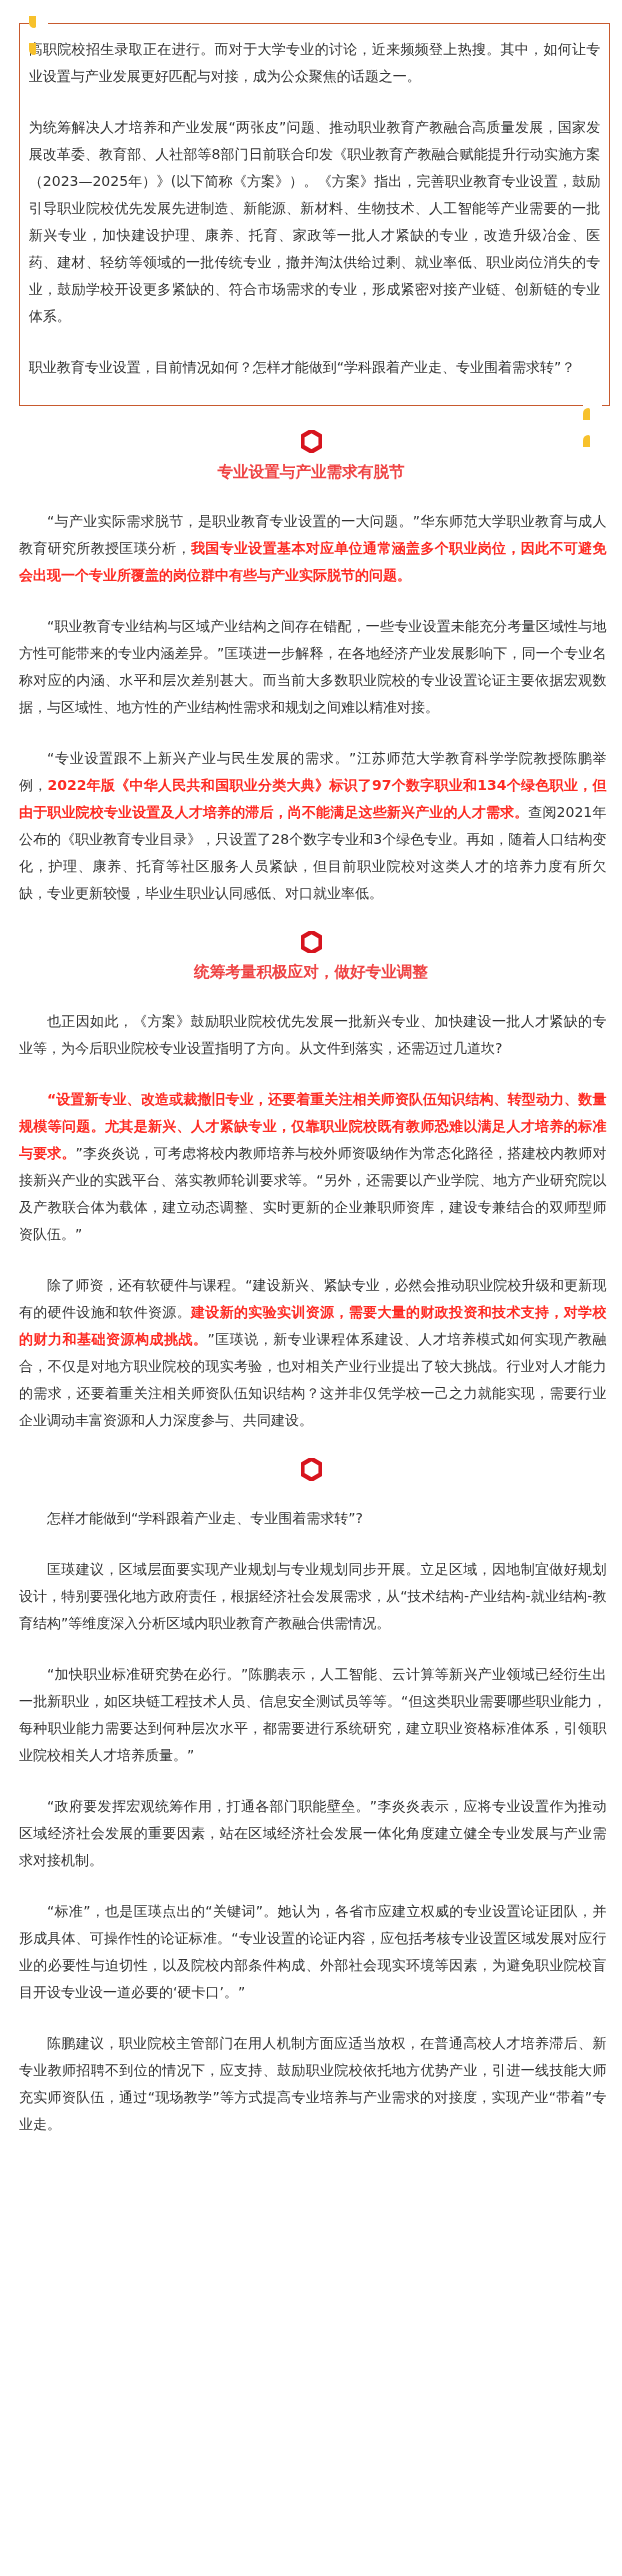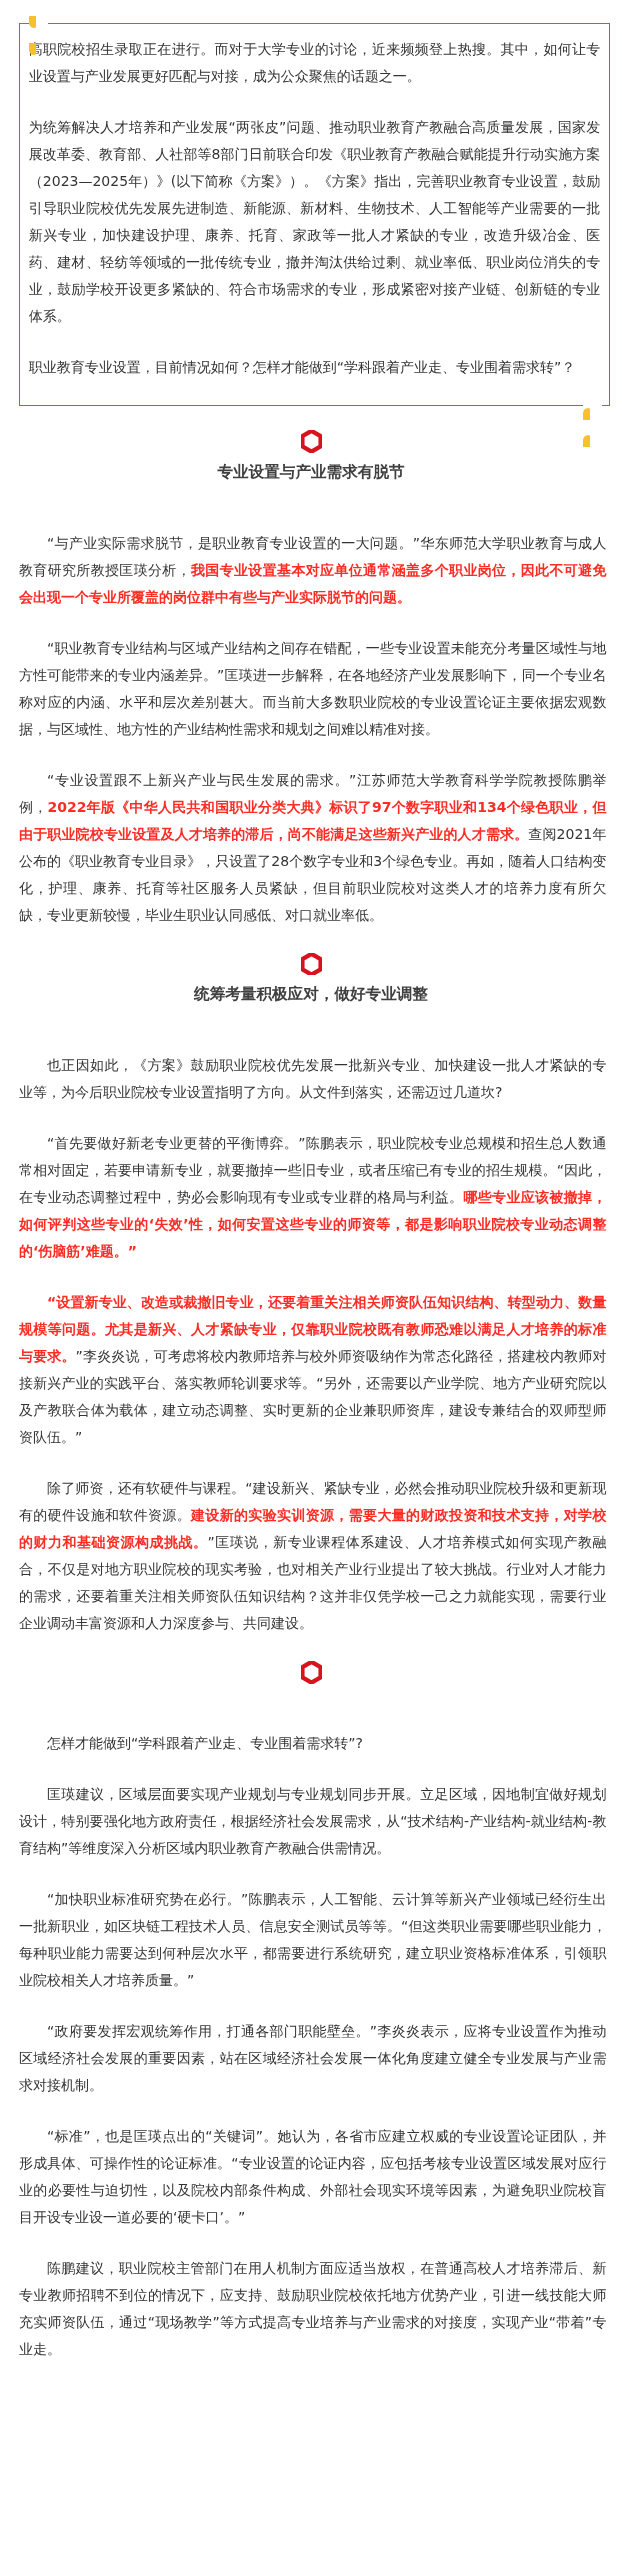--- a/index.html
+++ b/index.html
@@ -21,24 +21,24 @@
     width: 19px; height: 14px; background: #fff;
   }
   .quote-close {
     position: absolute; right: 7px; bottom: -10.4px;
     width: 19px; height: 14px; background: #fff;
   }
   .qmark { display:inline-block; width:7px; height:12px; background:#f7c12c; margin-right:2.6px; border-radius: 0 0 1.7px 5.2px; }
   .quote-close .qmark { border-radius: 5.2px 1.7px 0 0; }
   .section-head { text-align: center; margin-top: 24px; }
   .hex-wrap { display: flex; justify-content: center; margin-bottom: 7px; }
-  .section-title { font-weight: bold; font-size: 15.6px; color: #404040; margin: 0; line-height: 24px; }
+  .section-title { font-weight: bold; font-size: 15.6px; color: #ef4444; margin: 0; line-height: 24px; }
   .content { padding: 0 15.6px 0 19px; font-size: 14px; line-height: 27px; color: #333; }
   .content p { margin: 24px 0 0 0; text-indent: 2em; text-align: justify; }
-  .content p.first { margin-top: 46px; }
+  .content p.first { margin-top: 24px; }
   .hl { color: #fe2c24; font-weight: bold; }
 </style>
 </head>
 <body>
 
 <div class="page">
   <div class="intro-box">
     <span class="quote-open"><span class="qmark"></span><span class="qmark"></span></span>
     <p>高职院校招生录取正在进行。而对于大学专业的讨论，近来频频登上热搜。其中，如何让专业设置与产业发展更好匹配与对接，成为公众聚焦的话题之一。</p>
     <p>为统筹解决人才培养和产业发展“两张皮”问题、推动职业教育产教融合高质量发展，国家发展改革委、教育部、人社部等8部门日前联合印发《职业教育产教融合赋能提升行动实施方案（2023—2025年）》(以下简称《方案》）。《方案》指出，完善职业教育专业设置，鼓励引导职业院校优先发展先进制造、新能源、新材料、生物技术、人工智能等产业需要的一批新兴专业，加快建设护理、康养、托育、家政等一批人才紧缺的专业，改造升级冶金、医药、建材、轻纺等领域的一批传统专业，撤并淘汰供给过剩、就业率低、职业岗位消失的专业，鼓励学校开设更多紧缺的、符合市场需求的专业，形成紧密对接产业链、创新链的专业体系。</p>
@@ -63,21 +63,20 @@
       <div class="section-head">
         <div class="hex-wrap">
           <svg width="21" height="22.5" viewBox="0 0 24 26">
             <polygon points="12,1 22.5,7 22.5,19 12,25 1.5,19 1.5,7" fill="none" stroke="#d7141e" stroke-width="5" stroke-linejoin="round"></polygon>
           </svg>
         </div>
         <h2 class="section-title">统筹考量积极应对，做好专业调整</h2>
       </div>
       <div class="content">
         <p class="first"><span>也正因如此，《方案》鼓励职业院校优先发展一批新兴专业、加快建设一批人才紧缺的专业等，为今后职业院校专业设置指明了方向。从文件到落实，还需迈过几道坎?</span></p>
-        <p><span>“首先要做好新老专业更替的平衡博弈。”陈鹏表示，职业院校专业总规模和招生总人数通常相对固定，若要申请新专业，就要撤掉一些旧专业，或者压缩已有专业的招生规模。“因此，在专业动态调整过程中，势必会影响现有专业或专业群的格局与利益。</span><span class="hl">哪些专业应该被撤掉，如何评判这些专业的‘失效’性，如何安置这些专业的师资等，都是影响职业院校专业动态调整的‘伤脑筋’难题。”</span></p>
         <p><span class="hl">“设置新专业、改造或裁撤旧专业，还要着重关注相关师资队伍知识结构、转型动力、数量规模等问题。尤其是新兴、人才紧缺专业，仅靠职业院校既有教师恐难以满足人才培养的标准与要求。</span><span>”李炎炎说，可考虑将校内教师培养与校外师资吸纳作为常态化路径，搭建校内教师对接新兴产业的实践平台、落实教师轮训要求等。“另外，还需要以产业学院、地方产业研究院以及产教联合体为载体，建立动态调整、实时更新的企业兼职师资库，建设专兼结合的双师型师资队伍。”</span></p>
         <p><span>除了师资，还有软硬件与课程。“建设新兴、紧缺专业，必然会推动职业院校升级和更新现有的硬件设施和软件资源。</span><span class="hl">建设新的实验实训资源，需要大量的财政投资和技术支持，对学校的财力和基础资源构成挑战。</span><span>”匡瑛说，新专业课程体系建设、人才培养模式如何实现产教融合，不仅是对地方职业院校的现实考验，也对相关产业行业提出了较大挑战。行业对人才能力的需求，还要着重关注相关师资队伍知识结构？这并非仅凭学校一己之力就能实现，需要行业企业调动丰富资源和人力深度参与、共同建设。</span></p>
       </div>
       <div class="section-head">
         <div class="hex-wrap">
           <svg width="21" height="22.5" viewBox="0 0 24 26">
             <polygon points="12,1 22.5,7 22.5,19 12,25 1.5,19 1.5,7" fill="none" stroke="#d7141e" stroke-width="5" stroke-linejoin="round"></polygon>
           </svg>
         </div>
       </div>

